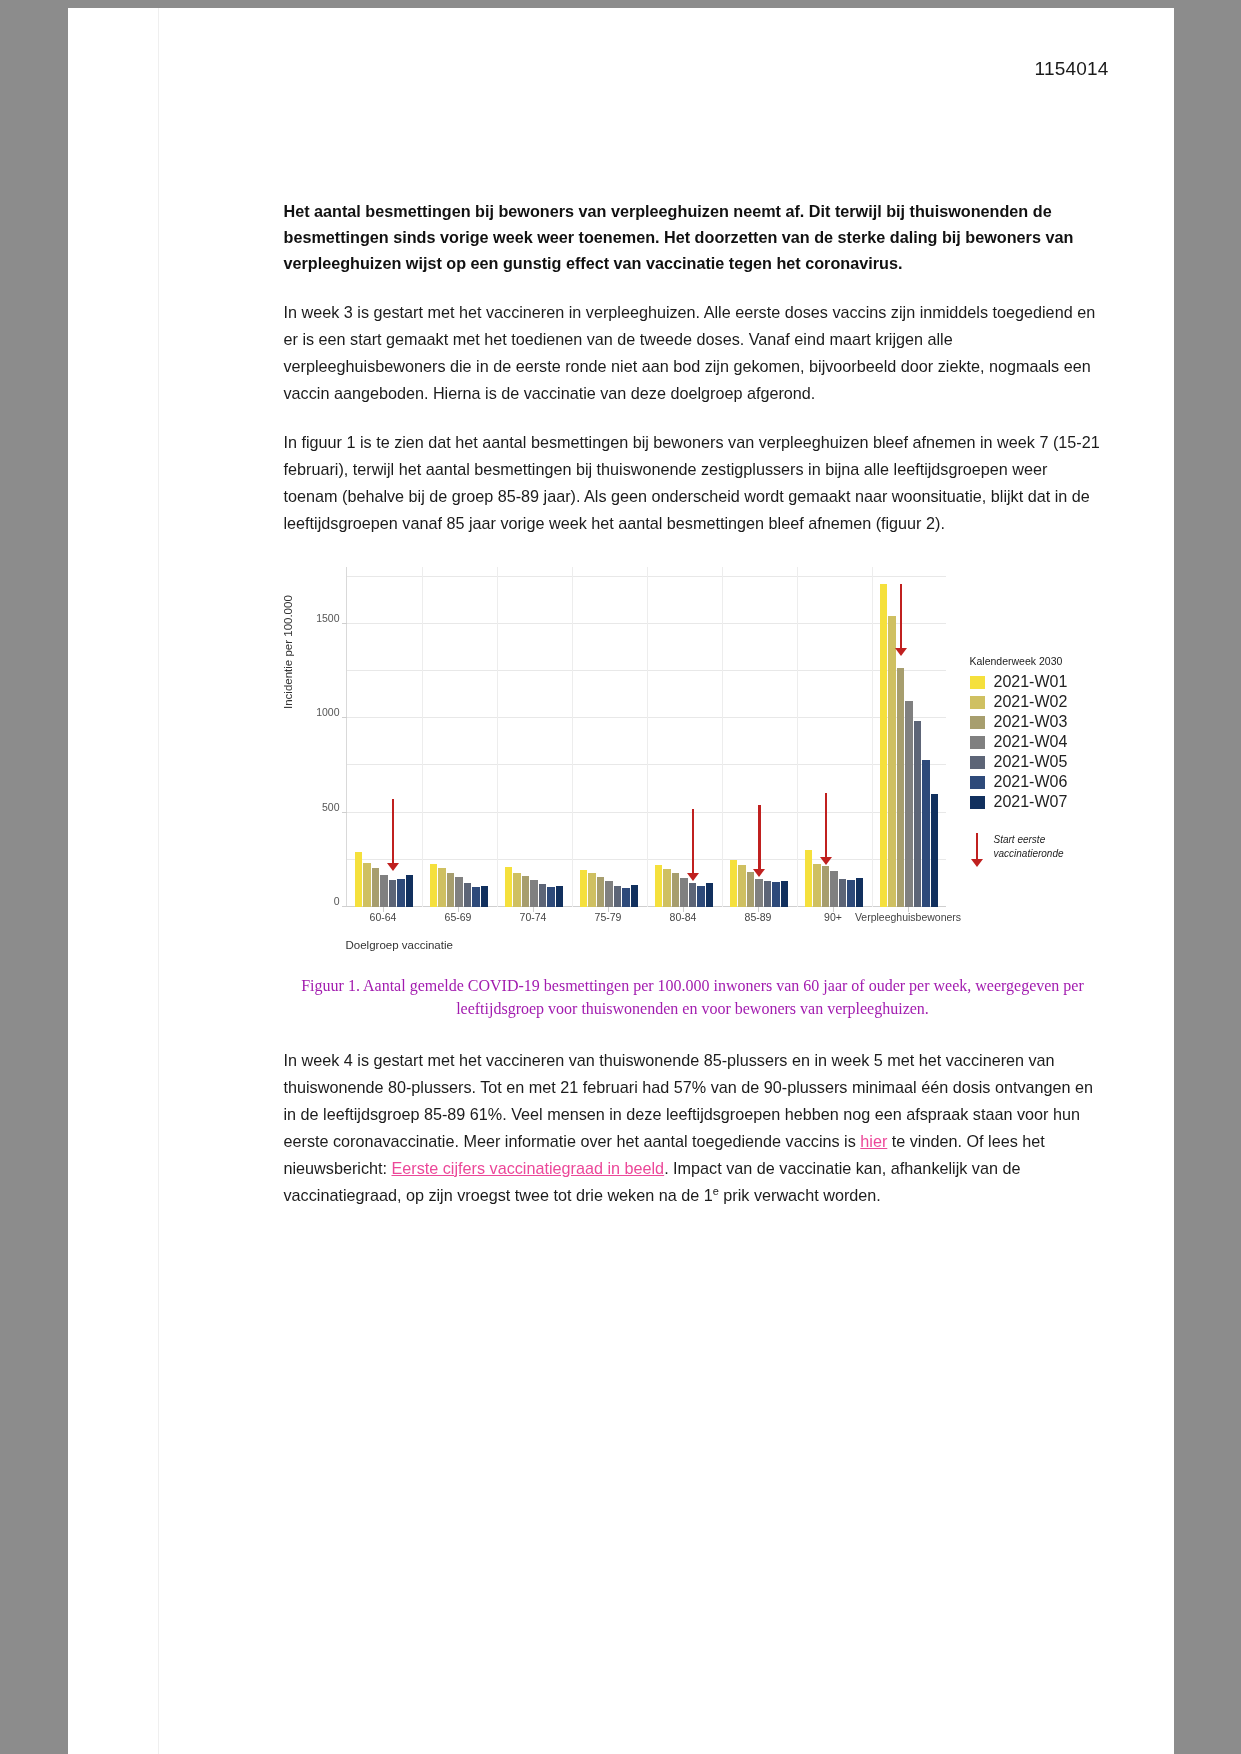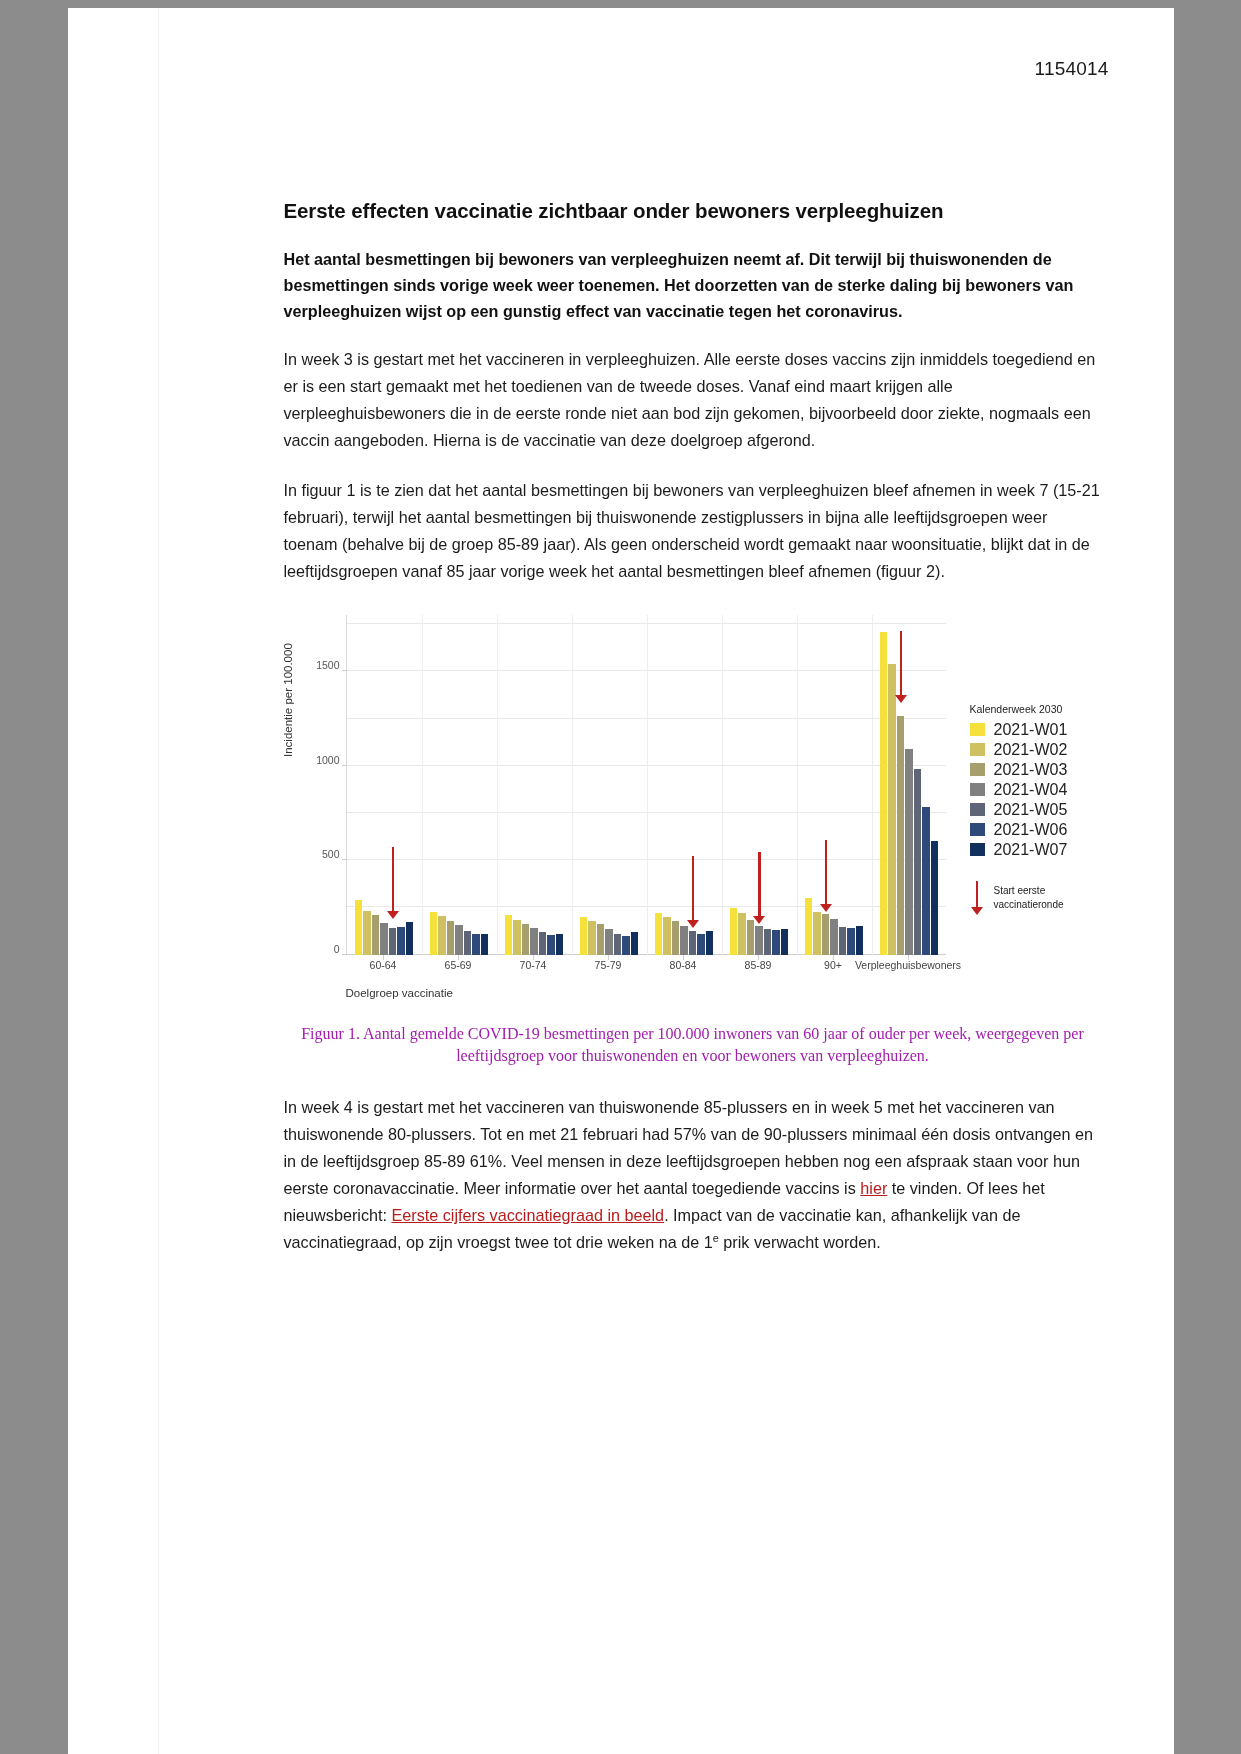--- a/index.html
+++ b/index.html
@@ -64,21 +64,21 @@
     margin: 0 0 22px 0;
   }
   .sub-head {
     font-size: 16.2px;
     font-weight: bold;
     color: #111111;
     margin: 0;
     line-height: 1.5;
   }
   a.doclink {
-    color: #b91c1c;
+    color: #ec4899;
     text-decoration: underline;
   }
   sup { font-size: 0.68em; vertical-align: super; }
 
   
   .caption {
     font-family: "Liberation Serif", serif;
     font-size: 16px;
     color: #a21caf;
     line-height: 1.42;
@@ -232,22 +232,23 @@
     margin-right: 9px;
     flex: none;
   }
   .legend-text {
     font-size: 16px;
     color: #222222;
     white-space: nowrap;
   }
   .legend-anno {
     display: flex;
-    align-items: center;
+    align-items: flex-start;
     margin-top: 22px;
+    font-style: italic;
   }
   .legend-anno-arrow {
     position: relative;
     width: 14px;
     height: 34px;
     margin-right: 10px;
     flex: none;
   }
   .legend-anno-text {
     font-size: 10px;
@@ -259,21 +260,20 @@
 <body>
 
 <div class="page">
 
   <div class="scan-band"></div>
 
   <div class="doc-id">1154014</div>
 
   <div class="content">
 
-    <h1 class="title">Eerste effecten vaccinatie zichtbaar onder bewoners verpleeghuizen</h1>
 
     <p class="lead">Het aantal besmettingen bij bewoners van verpleeghuizen neemt af. Dit terwijl bij thuiswonenden de besmettingen sinds vorige week weer toenemen. Het doorzetten van de sterke daling bij bewoners van verpleeghuizen wijst op een gunstig effect van vaccinatie tegen het coronavirus.</p>
 
     <p class="body">In week 3 is gestart met het vaccineren in verpleeghuizen. Alle eerste doses vaccins zijn inmiddels toegediend en er is een start gemaakt met het toedienen van de tweede doses. Vanaf eind maart krijgen alle verpleeghuisbewoners die in de eerste ronde niet aan bod zijn gekomen, bijvoorbeeld door ziekte, nogmaals een vaccin aangeboden. Hierna is de vaccinatie van deze doelgroep afgerond.</p>
 
     <p class="body">In figuur 1 is te zien dat het aantal besmettingen bij bewoners van verpleeghuizen bleef afnemen in week 7 (15-21 februari), terwijl het aantal besmettingen bij thuiswonende zestigplussers in bijna alle leeftijdsgroepen weer toenam (behalve bij de groep 85-89 jaar).  Als geen onderscheid wordt gemaakt naar woonsituatie, blijkt dat in de leeftijdsgroepen vanaf 85 jaar vorige week het aantal besmettingen bleef afnemen (figuur 2).</p>
 
     <div class="figure">
       <div class="ylabel">Incidentie per 100.000</div>
       <div class="plot-area" id="plot-area">

